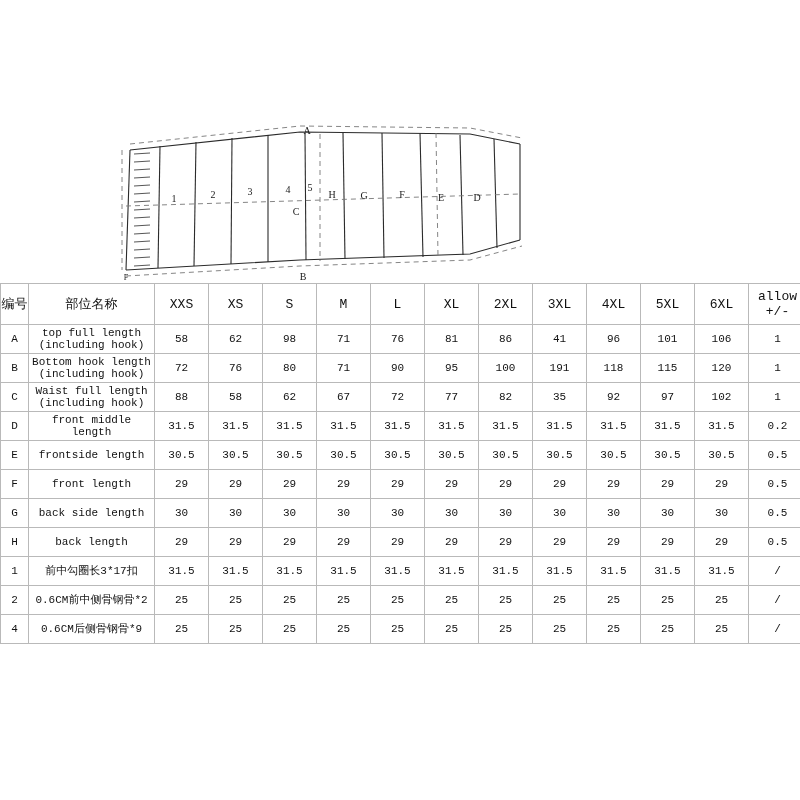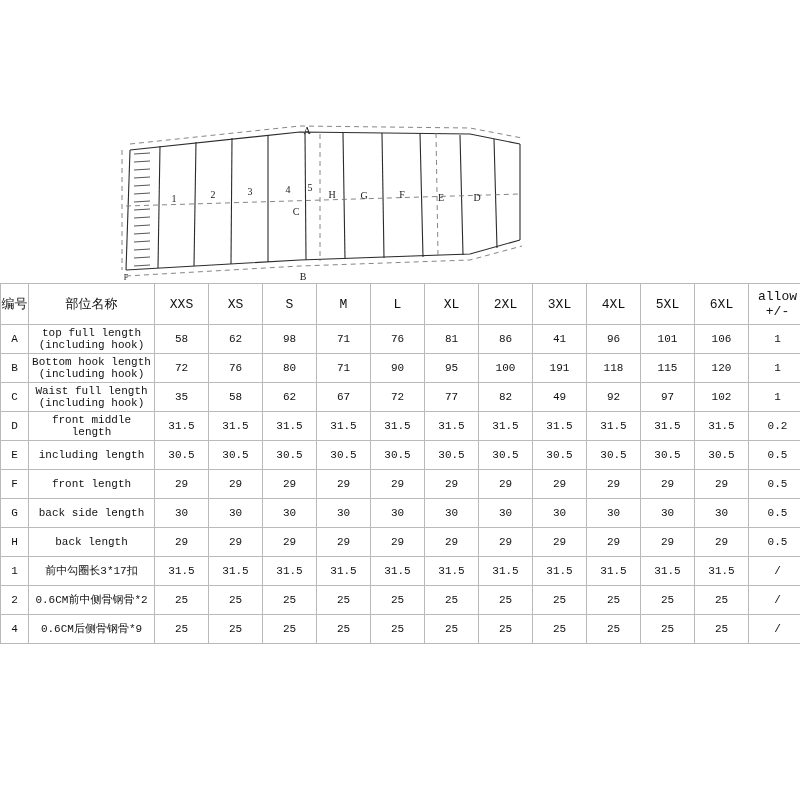--- a/index.html
+++ b/index.html
@@ -264,28 +264,28 @@
         <td>120</td>
         <td>1</td>
       </tr>
 
       <tr>
         <td class="code tall">C</td>
         <td class="partname tall">
           <span class="two-line">Waist full length</span>
           <span class="two-line">(including hook)</span>
         </td>
-        <td>35</td>
+        <td>88</td>
         <td>58</td>
         <td>62</td>
         <td>67</td>
         <td>72</td>
         <td>77</td>
         <td>82</td>
-        <td>49</td>
+        <td>35</td>
         <td>92</td>
         <td>97</td>
         <td>102</td>
         <td>1</td>
       </tr>
 
       <tr>
         <td class="code">D</td>
         <td class="partname">front middle length</td>
         <td>31.5</td>
@@ -297,21 +297,21 @@
         <td>31.5</td>
         <td>31.5</td>
         <td>31.5</td>
         <td>31.5</td>
         <td>31.5</td>
         <td>0.2</td>
       </tr>
 
       <tr>
         <td class="code">E</td>
-        <td class="partname">including length</td>
+        <td class="partname">frontside length</td>
         <td>30.5</td>
         <td>30.5</td>
         <td>30.5</td>
         <td>30.5</td>
         <td>30.5</td>
         <td>30.5</td>
         <td>30.5</td>
         <td>30.5</td>
         <td>30.5</td>
         <td>30.5</td>

